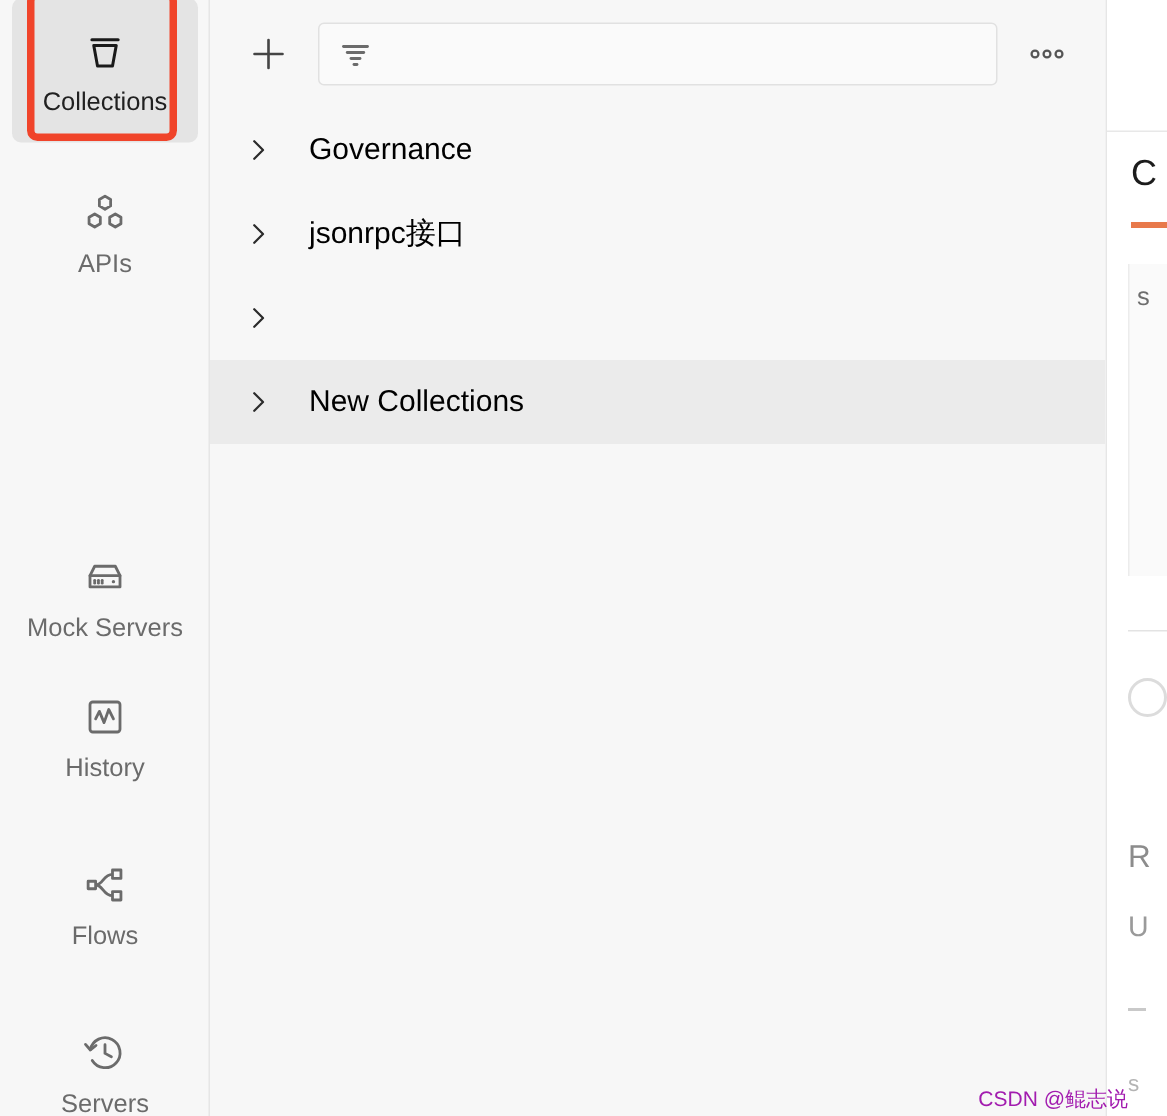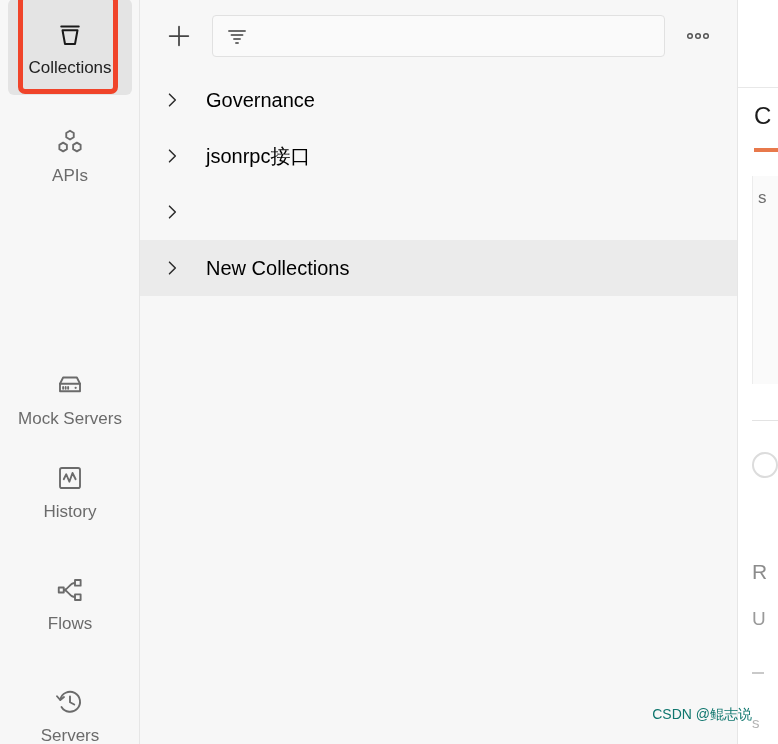--- a/index.html
+++ b/index.html
@@ -282,23 +282,23 @@
     top: 714px;
     font-size: 15px;
     color: #b4b4b4;
     white-space: nowrap;
   }
 
   
   #watermark {
     position: absolute;
     right: 26px;
-    bottom: 20px;
+    bottom: 2px;
     font-size: 14px;
-    color: #0f766e;
+    color: #a21caf;
     white-space: nowrap;
     pointer-events: none;
     z-index: 40;
   }
 </style>
 </head>
 <body>
 
 <div id="app">
 

